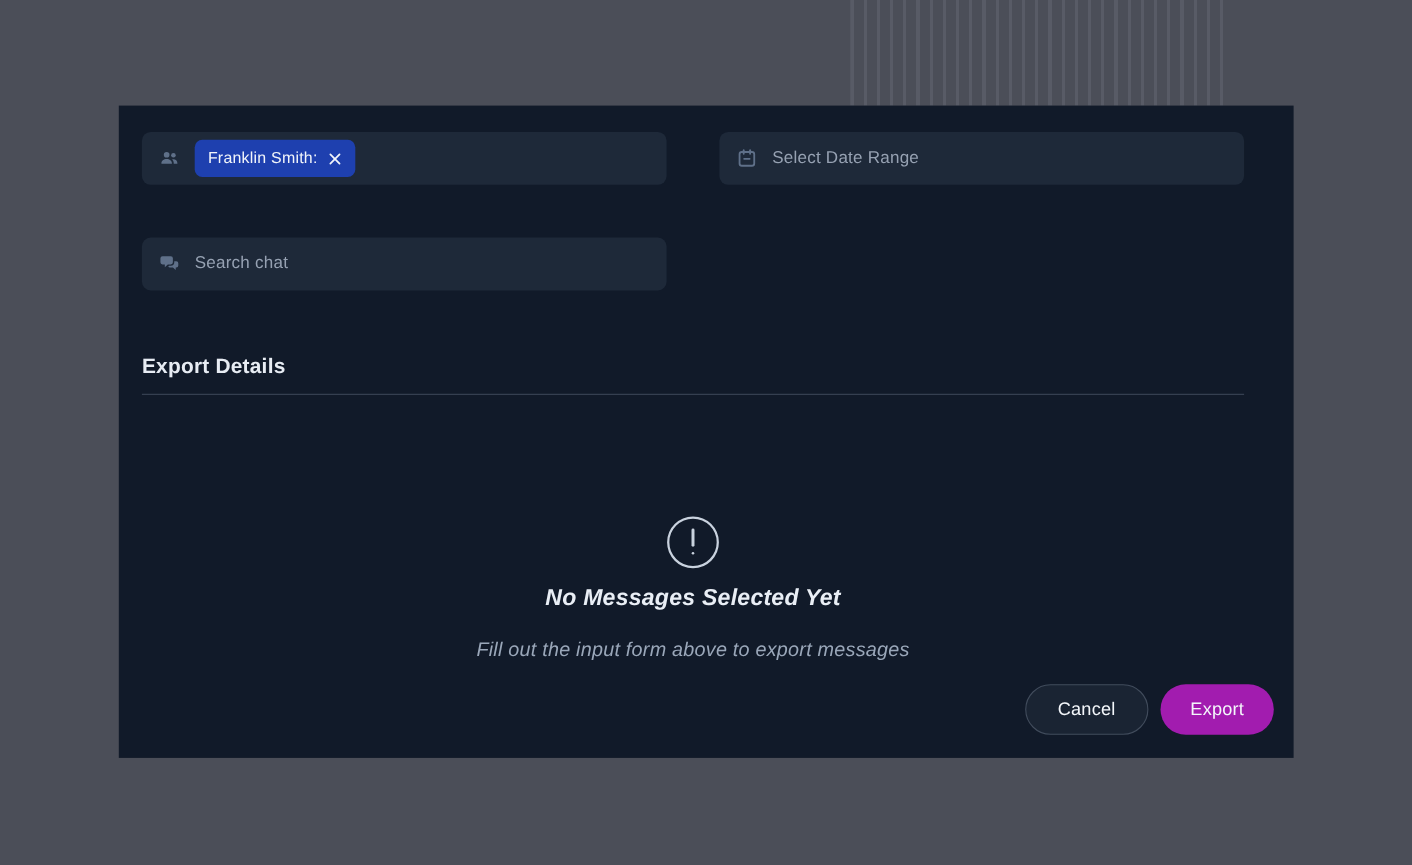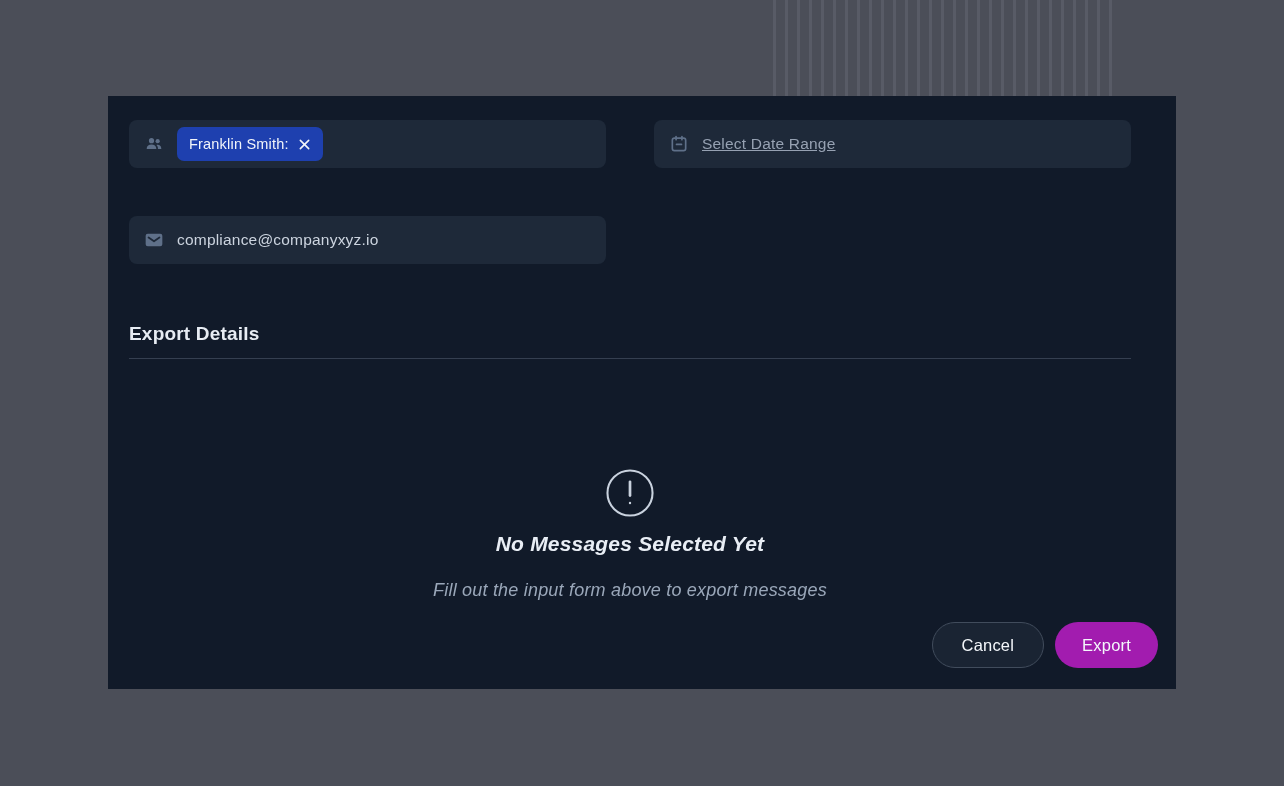--- a/index.html
+++ b/index.html
@@ -69,21 +69,20 @@
     font-family: inherit;
     font-size: 15.5px;
     letter-spacing: .2px;
     color: #ccd4df;
   }
   .field input::placeholder { color: #96a1b2; opacity: 1; }
   .placeholder-text {
     font-size: 15.5px;
     letter-spacing: .2px;
     color: #96a1b2;
-    text-decoration: underline;
   }
   .section-heading {
     margin: 59px 45px 0 21px;
     padding-bottom: 13px;
     border-bottom: 1px solid rgba(148,163,184,0.28);
   }
   .section-heading h2 {
     color: #e7ecf3;
     font-size: 19px;
     font-weight: 700;
@@ -171,30 +170,30 @@
         <svg viewBox="0 0 24 24" fill="none" stroke="currentColor" stroke-width="2" stroke-linecap="round">
           <rect x="4" y="5" width="16" height="15" rx="2.5"></rect>
           <line x1="8.5" y1="3" x2="8.5" y2="7"></line>
           <line x1="15.5" y1="3" x2="15.5" y2="7"></line>
           <line x1="9" y1="12.5" x2="15" y2="12.5"></line>
         </svg>
       </span>
       <span class="placeholder-text">Select Date Range</span>
     </div>
 
-
     <div class="field">
       <span class="icon">
-        <svg viewBox="0 0 24 24">
-          <path fill="currentColor" d="M4.5 4.5h15A2.5 2.5 0 0 1 22 7v10a2.5 2.5 0 0 1-2.5 2.5h-15A2.5 2.5 0 0 1 2 17V7a2.5 2.5 0 0 1 2.5-2.5z"></path>
-          <path d="M5.5 9l6.5 4.6L18.5 9" fill="none" stroke="#1e2939" stroke-width="2.2" stroke-linecap="round" stroke-linejoin="round"></path>
-        </svg>
-      </span>
-      <input type="text" value="compliance@companyxyz.io" style="">
+        <svg viewBox="0 0 24 24" fill="currentColor">
+          <path d="M4.5 3.5h9a2.3 2.3 0 0 1 2.3 2.3v4.4a2.3 2.3 0 0 1-2.3 2.3h-3.2l-3.3 3v-3H4.5a2.3 2.3 0 0 1-2.3-2.3V5.8a2.3 2.3 0 0 1 2.3-2.3z"></path>
+          <path d="M17.3 9v1.2a3.8 3.8 0 0 1-3.8 3.8h-1.9l-.9.8a2.2 2.2 0 0 0 1.9 1.1h3.3l3 2.7v-2.7h.6a2.2 2.2 0 0 0 2.2-2.2v-2.5A2.2 2.2 0 0 0 19.5 9h-2.2z"></path>
+        </svg>
+      </span>
+      <input type="text" placeholder="Search chat" style="">
     </div>
+
 
   </div>
 
   <div class="section-heading">
     <h2>Export Details</h2>
   </div>
 
   <div class="empty-state">
     <svg class="alert" viewBox="0 0 24 24" fill="none" stroke="currentColor" stroke-width="0.95" stroke-linecap="round">
       <circle cx="12" cy="12" r="10.4"></circle>

